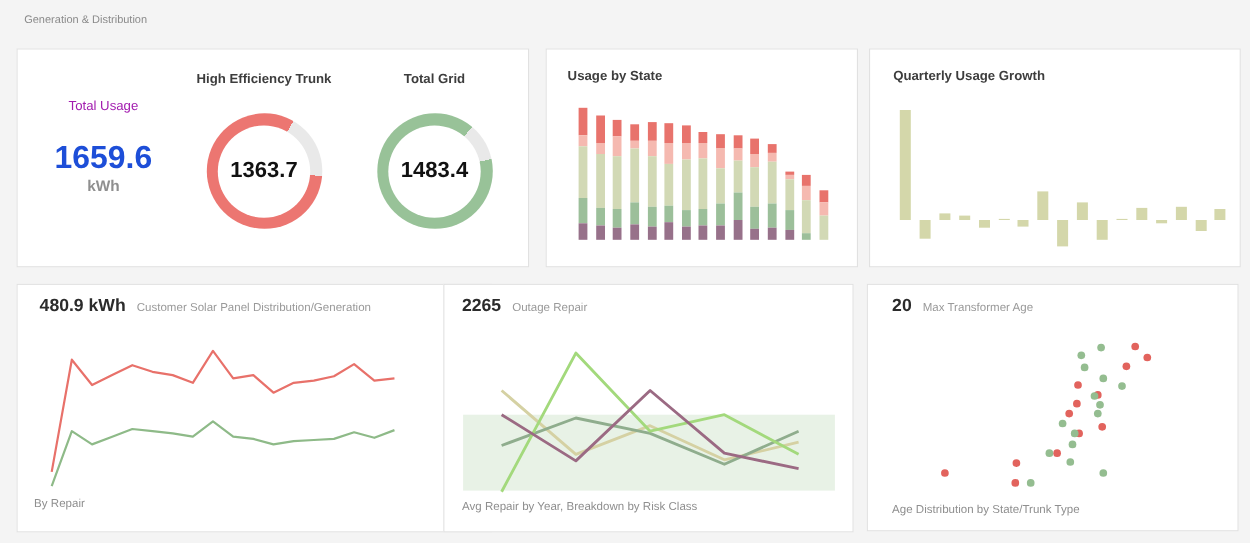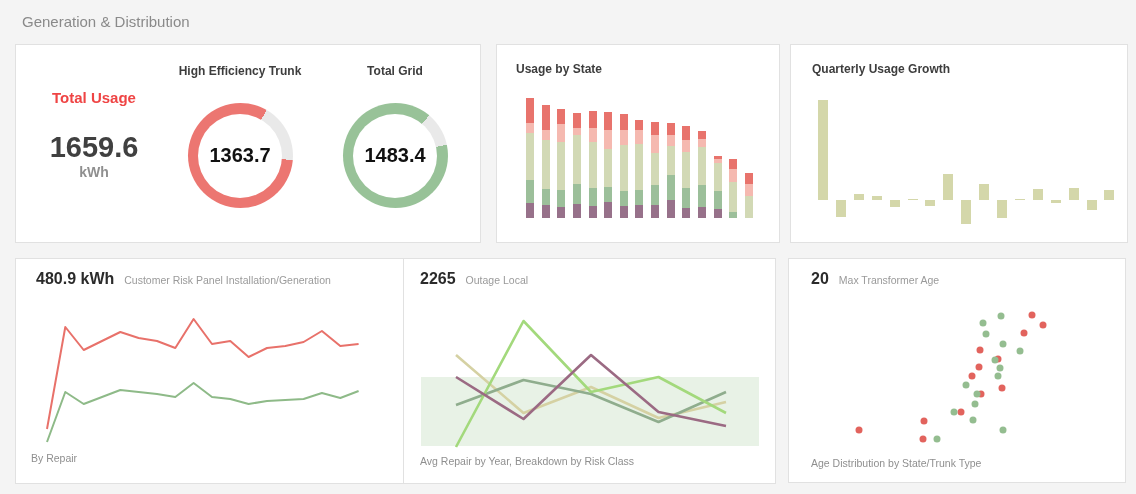--- a/index.html
+++ b/index.html
@@ -1,31 +1,31 @@
 <!DOCTYPE html>
 <html><head>
 <meta charset="utf-8">
 <style>
   html,body{margin:0;padding:0;background:#f4f4f4;font-family:"Liberation Sans",sans-serif;}
   .page{position:relative;width:1136px;height:494px;background:#f4f4f4;overflow:hidden;}
-  .page-title{position:absolute;left:22px;top:13px;font-size:15px;color:#8a8a8a;}
+  .page-title{position:absolute;left:22px;top:13px;font-size:10px;color:#8a8a8a;}
   .panel{position:absolute;background:#ffffff;border:1px solid #e1e1e1;box-sizing:border-box;}
   .p1{left:15px;top:44px;width:466px;height:199px;}
   .p2{left:496px;top:44px;width:284px;height:199px;}
   .p3{left:790px;top:44px;width:338px;height:199px;}
   .p4{left:15px;top:258px;width:432px;height:226px;}
   .p5{left:403px;top:258px;width:373px;height:226px;}
   .p6{left:788px;top:258px;width:338px;height:225px;}
   .panel-title{position:absolute;font-size:12px;font-weight:bold;color:#3d3d3d;}
   .p2 .panel-title{left:19px;top:17px;}
   .p3 .panel-title{left:21px;top:17px;}
   
   .kpi{position:absolute;left:8px;top:44px;width:140px;text-align:center;}
-  .kpi-label{font-size:15px;color:#ef4444;font-weight:bold;}
-  .kpi-value{margin-top:26px;font-size:29px;font-weight:bold;color:#404040;line-height:1.05;}
+  .kpi-label{font-size:12px;color:#a21caf;}
+  .kpi-value{margin-top:26px;font-size:29px;font-weight:bold;color:#1d4ed8;line-height:1.05;}
   .kpi-unit{font-size:14px;font-weight:bold;color:#8f8f8f;margin-top:2px;}
   
   .gauge{position:absolute;top:19px;width:140px;text-align:center;}
   .g1{left:154px;} .g2{left:309px;}
   .gauge-title{font-size:12px;font-weight:bold;color:#3d3d3d;line-height:14px;}
   .donut{position:relative;width:105px;height:105px;border-radius:50%;margin:25px auto 0;}
   .donut::after{content:"";position:absolute;inset:10.5px;background:#ffffff;border-radius:50%;}
   .donut-value{position:relative;z-index:1;display:flex;align-items:center;justify-content:center;
     width:100%;height:100%;font-size:20px;font-weight:bold;color:#111111;}
   
@@ -196,33 +196,33 @@
         <div class="gbar" style="left: 259.7px; top: 155px; height: 3px; background: rgb(212, 215, 170);"></div>
         <div class="gbar" style="left: 277.6px; top: 143px; height: 12px; background: rgb(212, 215, 170);"></div>
         <div class="gbar" style="left: 295.5px; top: 155px; height: 10px; background: rgb(212, 215, 170);"></div>
         <div class="gbar" style="left: 313.4px; top: 145px; height: 10px; background: rgb(212, 215, 170);"></div>
       </div>
   </section>
 
   <section class="panel p4">
     <div class="bhead">
       <span class="bhead-value">480.9 kWh</span>
-      <span class="bhead-sub">Customer Risk Panel Installation/Generation</span>
+      <span class="bhead-sub">Customer Solar Panel Distribution/Generation</span>
     </div>
     <svg class="fill" id="solar-svg" width="373" height="224">
         <polyline points="31.0,170.0 49.3,68.0 67.7,91.0 86.0,82.0 104.3,73.0 122.6,79.0 141.0,82.0 159.3,89.0 177.6,60.0 196.0,85.0 214.3,82.0 232.6,98.0 251.0,89.0 269.3,87.0 287.6,83.0 305.9,72.0 324.3,87.0 342.6,85.0" fill="none" stroke="#e8716a" stroke-width="2" stroke-linejoin="round"></polyline>
         <polyline points="31.0,183.0 49.3,133.0 67.7,145.0 86.0,138.0 104.3,131.0 122.6,133.0 141.0,135.0 159.3,138.0 177.6,124.0 196.0,138.0 214.3,140.0 232.6,145.0 251.0,142.0 269.3,141.0 287.6,140.0 305.9,134.0 324.3,139.0 342.6,132.0" fill="none" stroke="#8eba88" stroke-width="2" stroke-linejoin="round"></polyline>
       </svg>
     <div class="bfoot">By Repair</div>
   </section>
 
   <section class="panel p5">
     <div class="bhead">
       <span class="bhead-value">2265</span>
-      <span class="bhead-sub">Outage Local</span>
+      <span class="bhead-sub">Outage Repair</span>
     </div>
     <div class="band"></div>
     <svg class="fill" id="outage-svg" width="371" height="224">
         <polyline points="52.0,96.0 119.5,154.0 187.0,128.0 254.5,159.0 322.0,143.0" fill="none" stroke="#d5d1a3" stroke-width="2.6" stroke-linejoin="round"></polyline>
         <polyline points="52.0,146.0 119.5,121.0 187.0,135.0 254.5,163.0 322.0,133.0" fill="none" stroke="#8fad8d" stroke-width="2.6" stroke-linejoin="round"></polyline>
         <polyline points="52.0,188.0 119.5,62.0 187.0,133.0 254.5,118.0 322.0,154.0" fill="none" stroke="#a3d97c" stroke-width="2.6" stroke-linejoin="round"></polyline>
         <polyline points="52.0,118.0 119.5,160.0 187.0,96.0 254.5,153.0 322.0,167.0" fill="none" stroke="#9b6a83" stroke-width="2.6" stroke-linejoin="round"></polyline>
       </svg>
     <div class="bfoot">Avg Repair by Year, Breakdown by Risk Class</div>
   </section>

